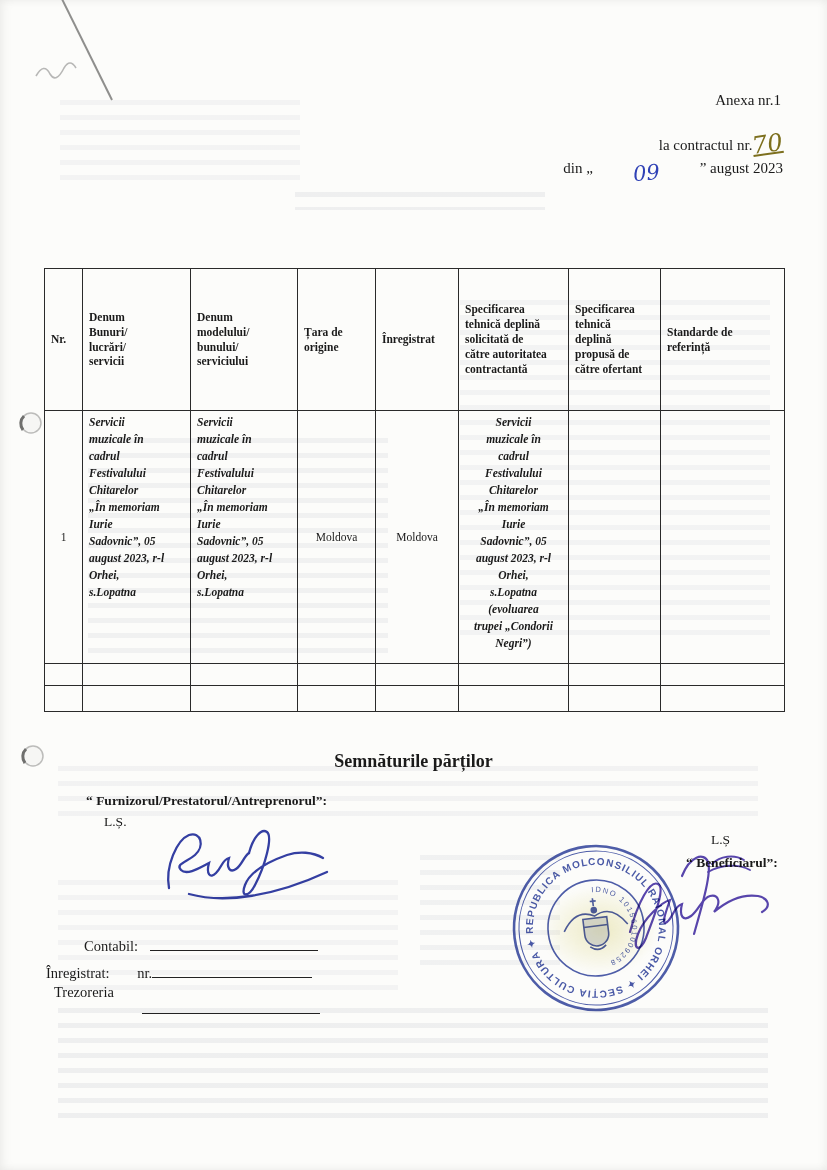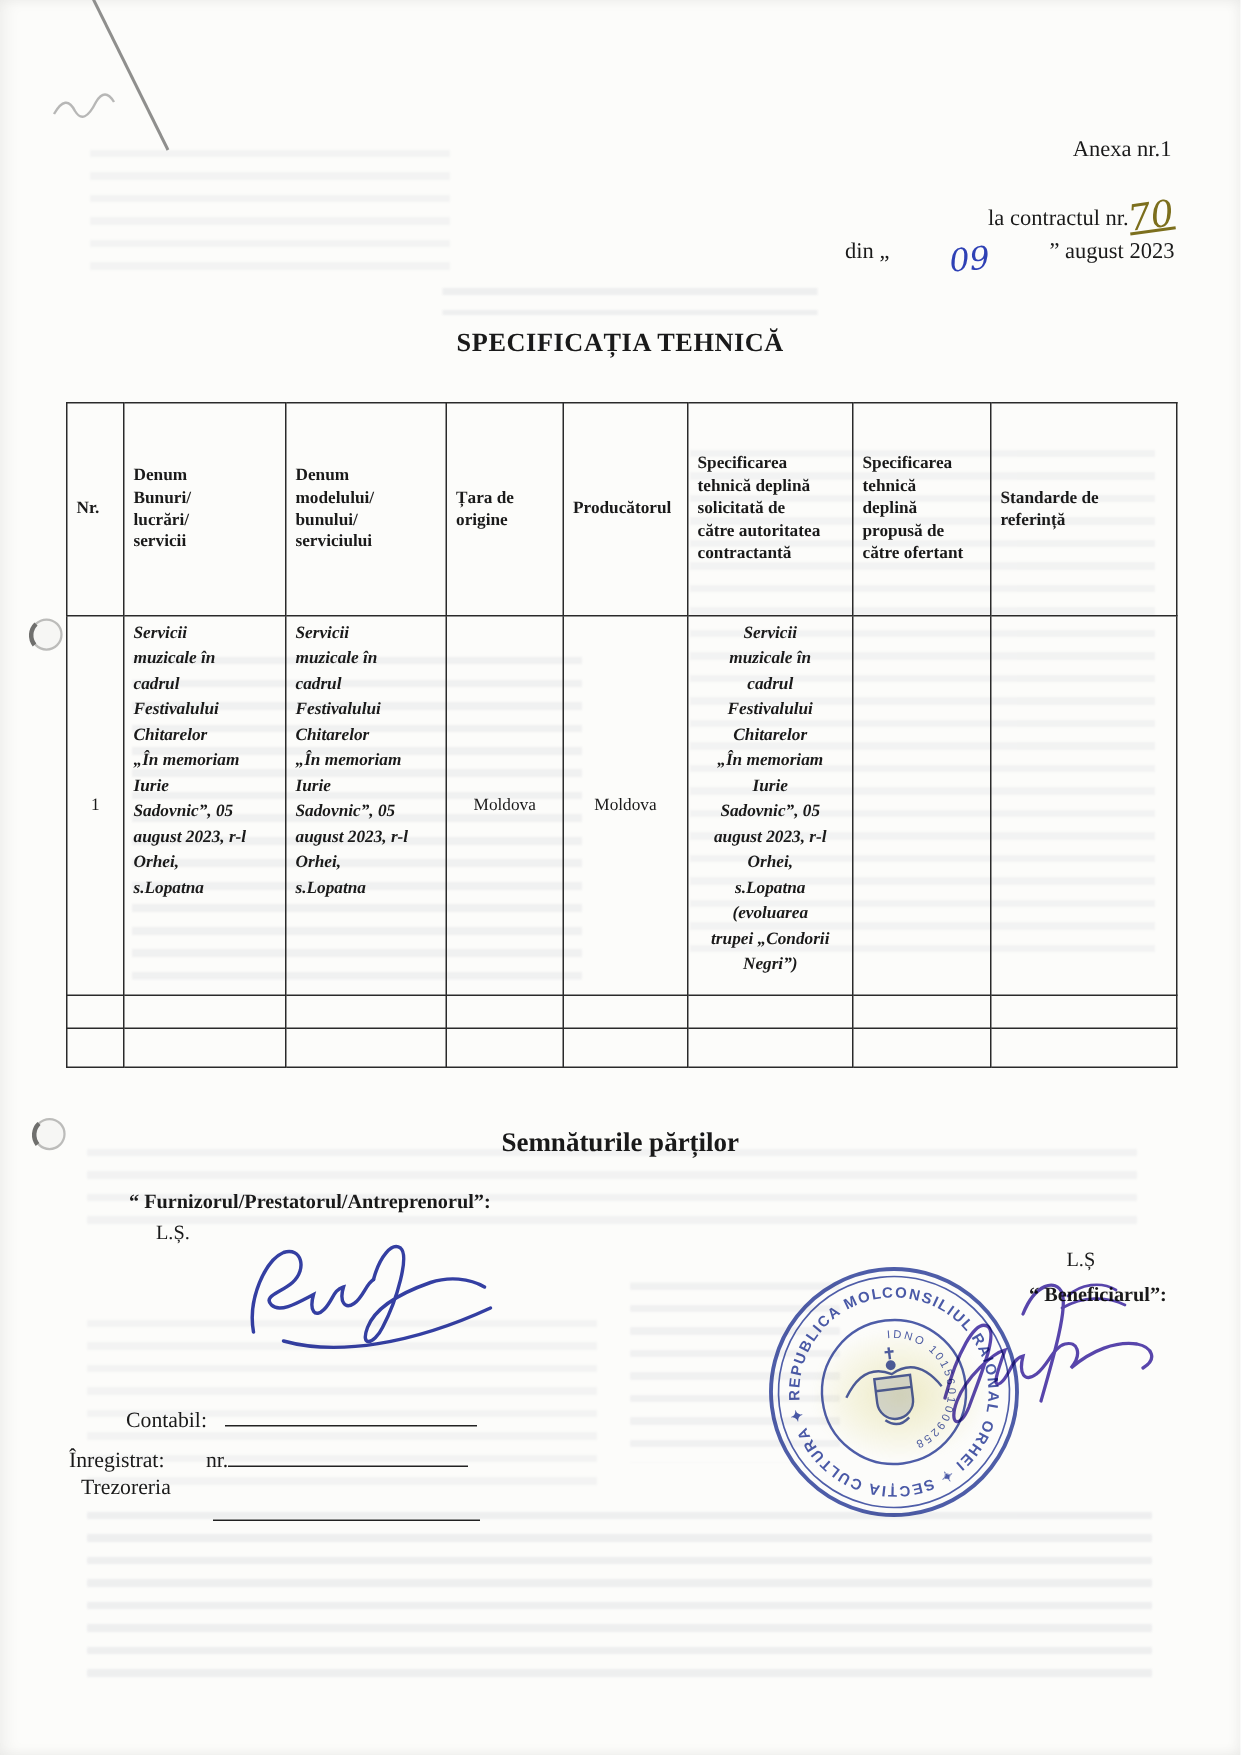--- a/index.html
+++ b/index.html
@@ -85,21 +85,20 @@
   <div class="abs contract-line">
     <span>la contractul nr.</span>
     <span class="hw hw-olive">70</span>
   </div>
   <div class="abs date-line">
     <span>din „</span>
     <span class="hw hw-blue">09</span>
     <span>” august 2023</span>
   </div>
 
-  <div class="abs doc-title">SPECIFICAȚIA TEHNICĂ</div>
 
   <div class="abs spec-table-wrap">
     <table class="spec-table">
       <colgroup>
         <col style="width:38px">
           <col style="width:108px">
           <col style="width:107px">
           <col style="width:78px">
         <col style="width:83px">
           <col style="width:110px">
@@ -112,21 +111,21 @@
           <td class="th">Denum
 Bunuri/
 lucrări/
 servicii</td>
           <td class="th">Denum
 modelului/
 bunului/
 serviciului</td>
           <td class="th">Țara de
 origine</td>
-          <td class="th">Producătorul</td>
+          <td class="th">Înregistrat</td>
           <td class="th">Specificarea
 tehnică deplină
 solicitată de
 către autoritatea
 contractantă</td>
           <td class="th">Specificarea
 tehnică
 deplină
 propusă de
 către ofertant</td>

